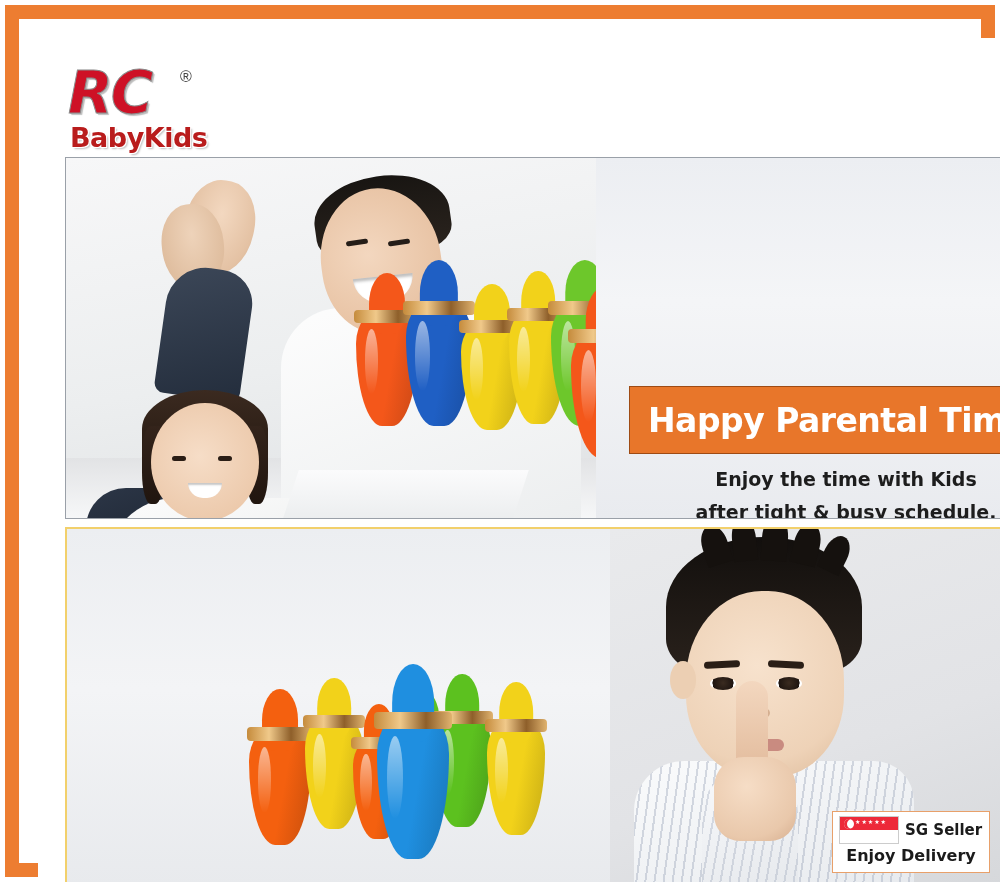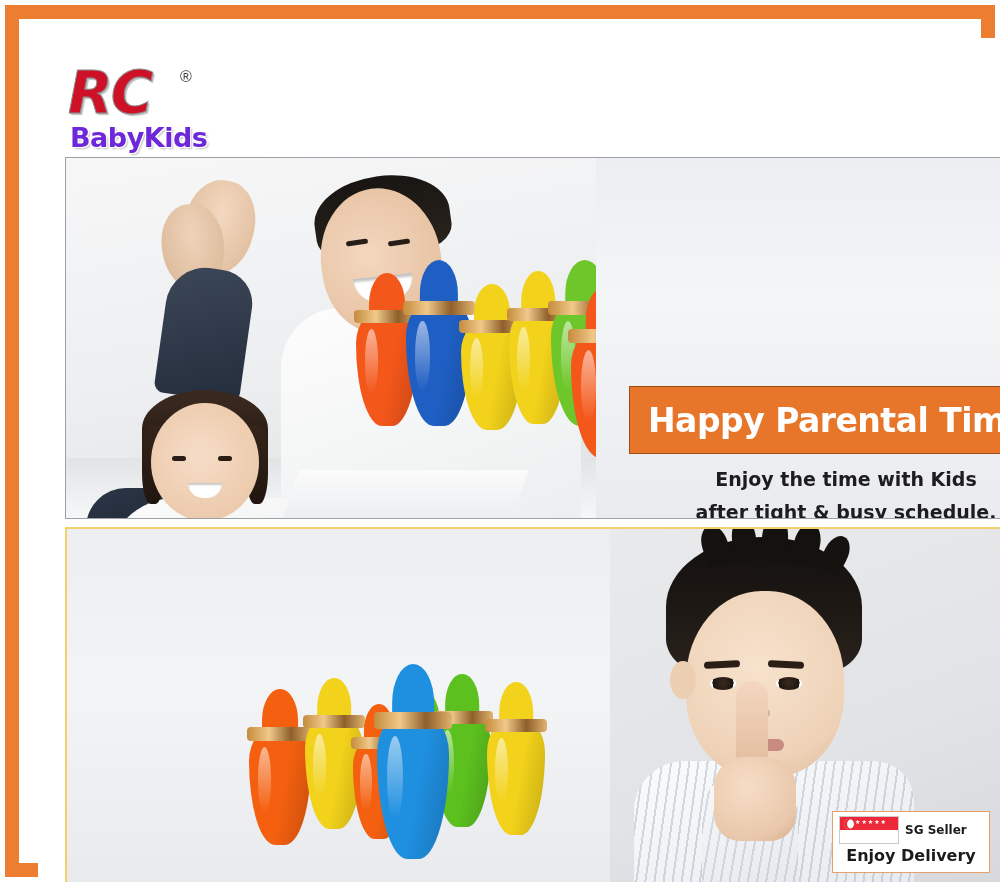--- a/index.html
+++ b/index.html
@@ -62,21 +62,21 @@
     font-size: 16px;
     color: #444;
     font-family: "Liberation Sans", sans-serif;
   }
   .logo-baby {
     position: absolute;
     left: 8px; top: 58px;
     font-family: "DejaVu Sans", sans-serif;
     font-weight: bold;
     font-size: 27px;
-    color: #6d28d9;
+    color: #b91c1c;
     letter-spacing: -0.5px;
     text-shadow: 1px 1px 0 #ffffff, -1px -1px 0 #ffffff, 1px -1px 0 #ffffff, -1px 1px 0 #ffffff, 2px 2px 2px rgba(0,0,0,.25);
   }
 
   
   .panel-top {
     position: absolute;
     left: 27px; top: 119px;
     width: 947px; height: 362px;
     border: 1px solid #9aa0a8;
@@ -410,21 +410,21 @@
   .sg-stars {
     position: absolute; left: 15px; top: 2px;
     color: #ffffff;
     font-size: 6px;
     line-height: 6px;
     letter-spacing: 1px;
   }
   .sg-seller-text {
     font-family: "DejaVu Sans", sans-serif;
     font-weight: bold;
-    font-size: 12px;
+    font-size: 15px;
     color: #1b1b1b;
     white-space: nowrap;
   }
   .sg-delivery-text {
     font-family: "DejaVu Sans", sans-serif;
     font-weight: bold;
     font-size: 16px;
     color: #1b1b1b;
     text-align: center;
     margin-top: 2px;

